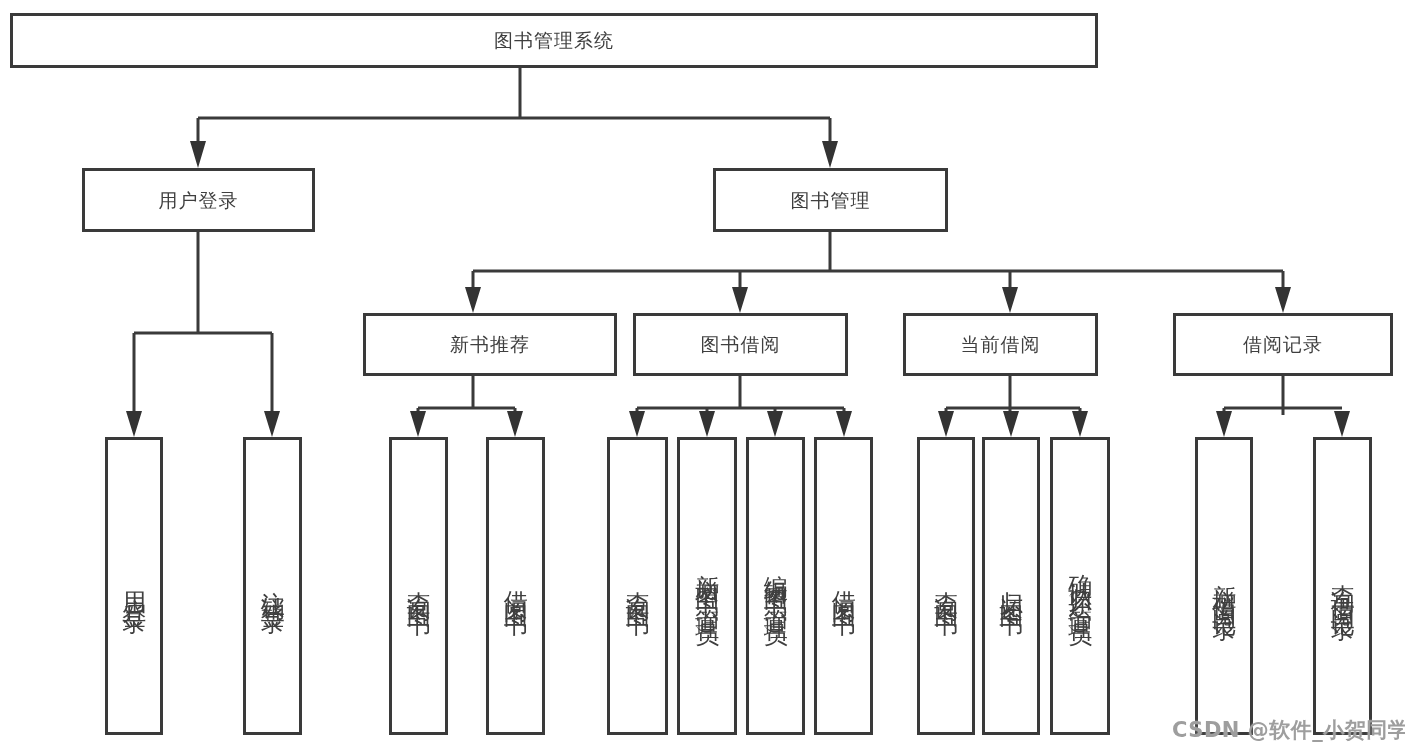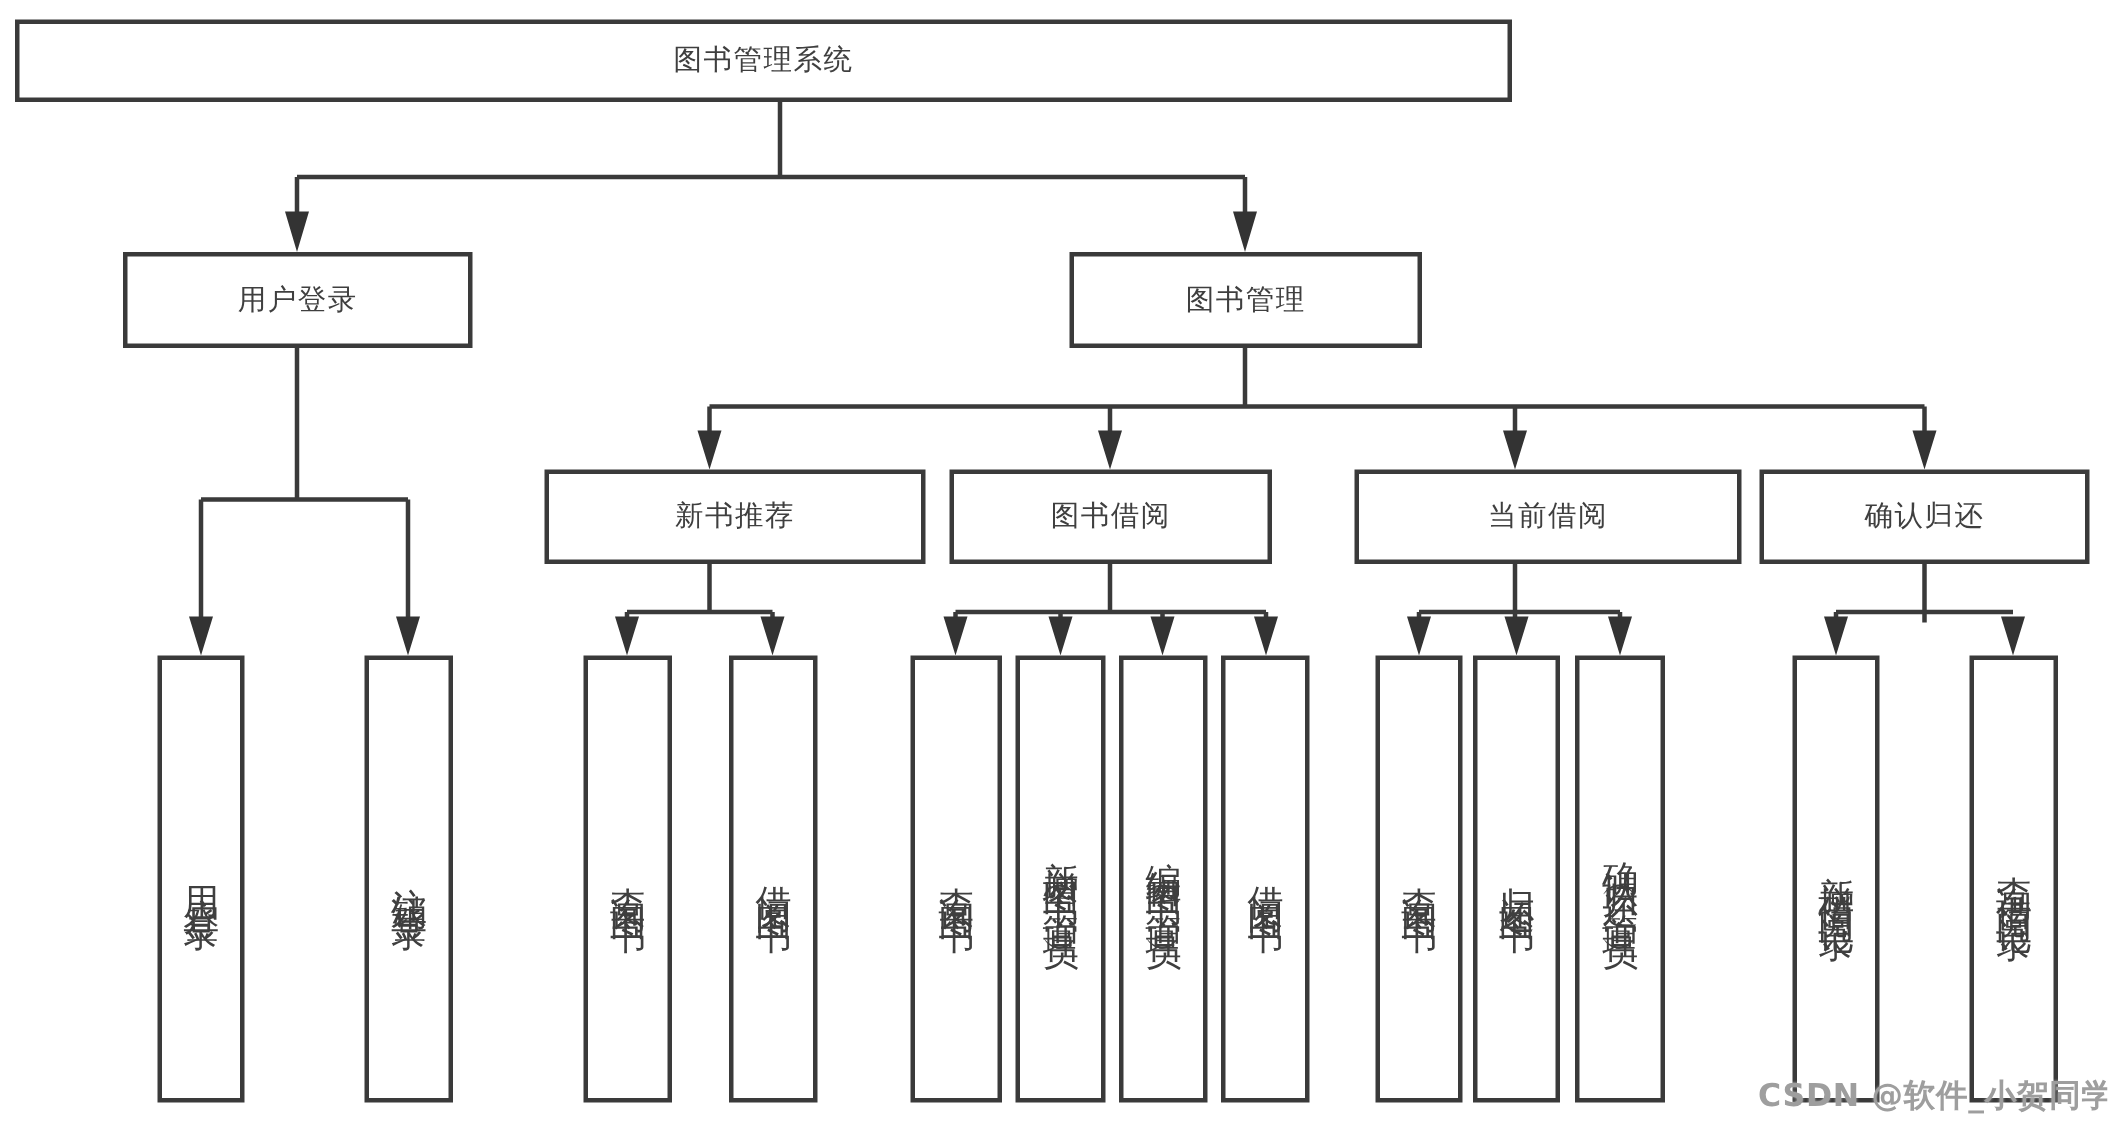--- a/index.html
+++ b/index.html
@@ -61,42 +61,42 @@
       M699 411 L715 411 L707 437 Z
       M767 411 L783 411 L775 437 Z
       M836 411 L852 411 L844 437 Z
       M938 411 L954 411 L946 437 Z
       M1003 411 L1019 411 L1011 437 Z
       M1072 411 L1088 411 L1080 437 Z
       M1216 411 L1232 411 L1224 437 Z
       M1334 411 L1350 411 L1342 437 Z"></path>
   </svg>
 
-  <div class="node" style="left:10px;top:13px;width:998px;height:55px">
+  <div class="node" style="left:10px;top:13px;width:1088px;height:55px">
     <span class="hlabel">图书管理系统</span>
   </div>
 
   <div class="node" style="left:82px;top:168px;width:233px;height:64px">
     <span class="hlabel">用户登录</span>
   </div>
   <div class="node" style="left:713px;top:168px;width:235px;height:64px">
     <span class="hlabel">图书管理</span>
   </div>
 
   <div class="node" style="left:363px;top:313px;width:254px;height:63px">
     <span class="hlabel">新书推荐</span>
   </div>
   <div class="node" style="left:633px;top:313px;width:215px;height:63px">
     <span class="hlabel">图书借阅</span>
   </div>
-  <div class="node" style="left:903px;top:313px;width:258px;height:63px">
+  <div class="node" style="left:903px;top:313px;width:195px;height:63px">
     <span class="hlabel">当前借阅</span>
   </div>
   <div class="node" style="left:1173px;top:313px;width:220px;height:63px">
-    <span class="hlabel">确认归还</span>
+    <span class="hlabel">借阅记录</span>
   </div>
 
   <div class="node vbox" style="left:105px;width:58px">
     <span class="vlabel">用户登录</span>
   </div>
   <div class="node vbox" style="left:243px;width:59px">
     <span class="vlabel">注销登录</span>
   </div>
 
   <div class="node vbox" style="left:389px;width:59px">

